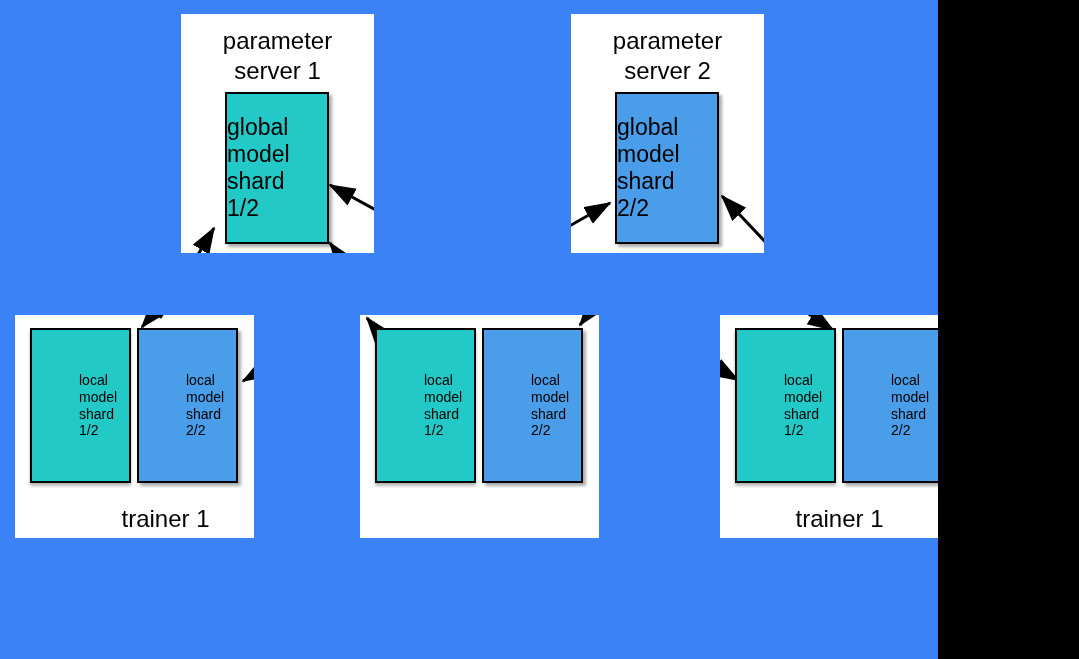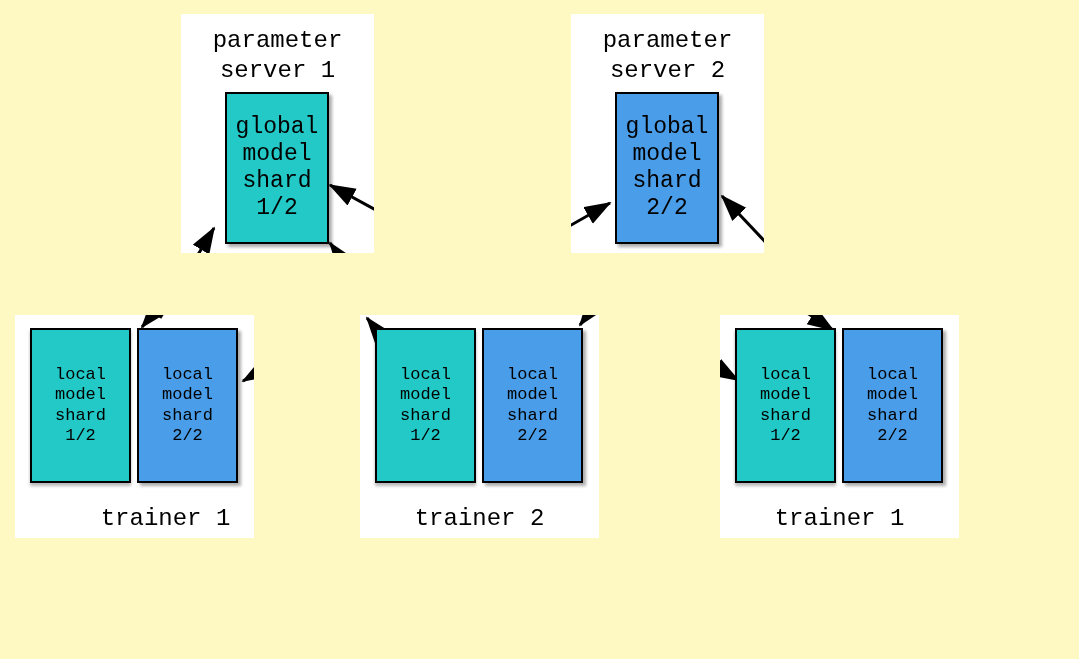--- a/index.html
+++ b/index.html
@@ -2,43 +2,43 @@
 <html><head>
 <meta charset="utf-8">
 <style>
   html, body {
     margin: 0;
     padding: 0;
     background: #000000;
   }
   #canvas {
     position: relative;
-    width: 1079px;
+    width: 938px;
     height: 659px;
-    background: #fef9c3;
+    background: #3b82f6;
     overflow: hidden;
-    font-family: Liberation Mono, monospace;
+    font-family: Liberation Sans, sans-serif;
   }
 
   
   .panel {
     position: absolute;
     background: #ffffff;
     box-sizing: border-box;
     z-index: 2;
   }
 
   
   .shard {
     position: absolute;
     box-sizing: border-box;
     border: 2px solid #000000;
     display: flex;
     flex-direction: column;
-    align-items: center;
+    align-items: flex-start;
     justify-content: center;
     color: #000000;
     line-height: 1.18;
     text-align: center;
     z-index: 4;
     box-shadow: 3px 3px 3px rgba(0,0,0,0.33);
   }
   .shard span { display: block; white-space: nowrap; }
 
   .shard.teal { background: #22C9C6; }
@@ -48,21 +48,22 @@
   .gshard {
     width: 104px;
     height: 152px;
     font-size: 23px;
   }
 
   
   .lshard {
     width: 101px;
     height: 155px;
-    font-size: 17px;
+    font-size: 14px;
+    padding-left: 47px;
   }
   .lshard.right { box-shadow: 3px 3px 3px rgba(0,0,0,0.33); }
   .lshard.left  { box-shadow: 0 3px 3px rgba(0,0,0,0.28); }
 
   
   .caption {
     position: absolute;
     width: 100%;
     left: 0;
     text-align: center;
@@ -170,21 +171,20 @@
     <span>model</span>
     <span>shard</span>
     <span>1/2</span>
   </div>
   <div class="shard blue lshard right" style="left:482px; top:328px;">
     <span>local</span>
     <span>model</span>
     <span>shard</span>
     <span>2/2</span>
   </div>
-  <div class="caption" style="left:360px; top:504px; width:239px;">trainer 2</div>
 
   <div class="panel" style="left:720px; top:315px; width:239px; height:223px;"></div>
   <div class="shard teal lshard left" style="left:735px; top:328px;">
     <span>local</span>
     <span>model</span>
     <span>shard</span>
     <span>1/2</span>
   </div>
   <div class="shard blue lshard right" style="left:842px; top:328px;">
     <span>local</span>

